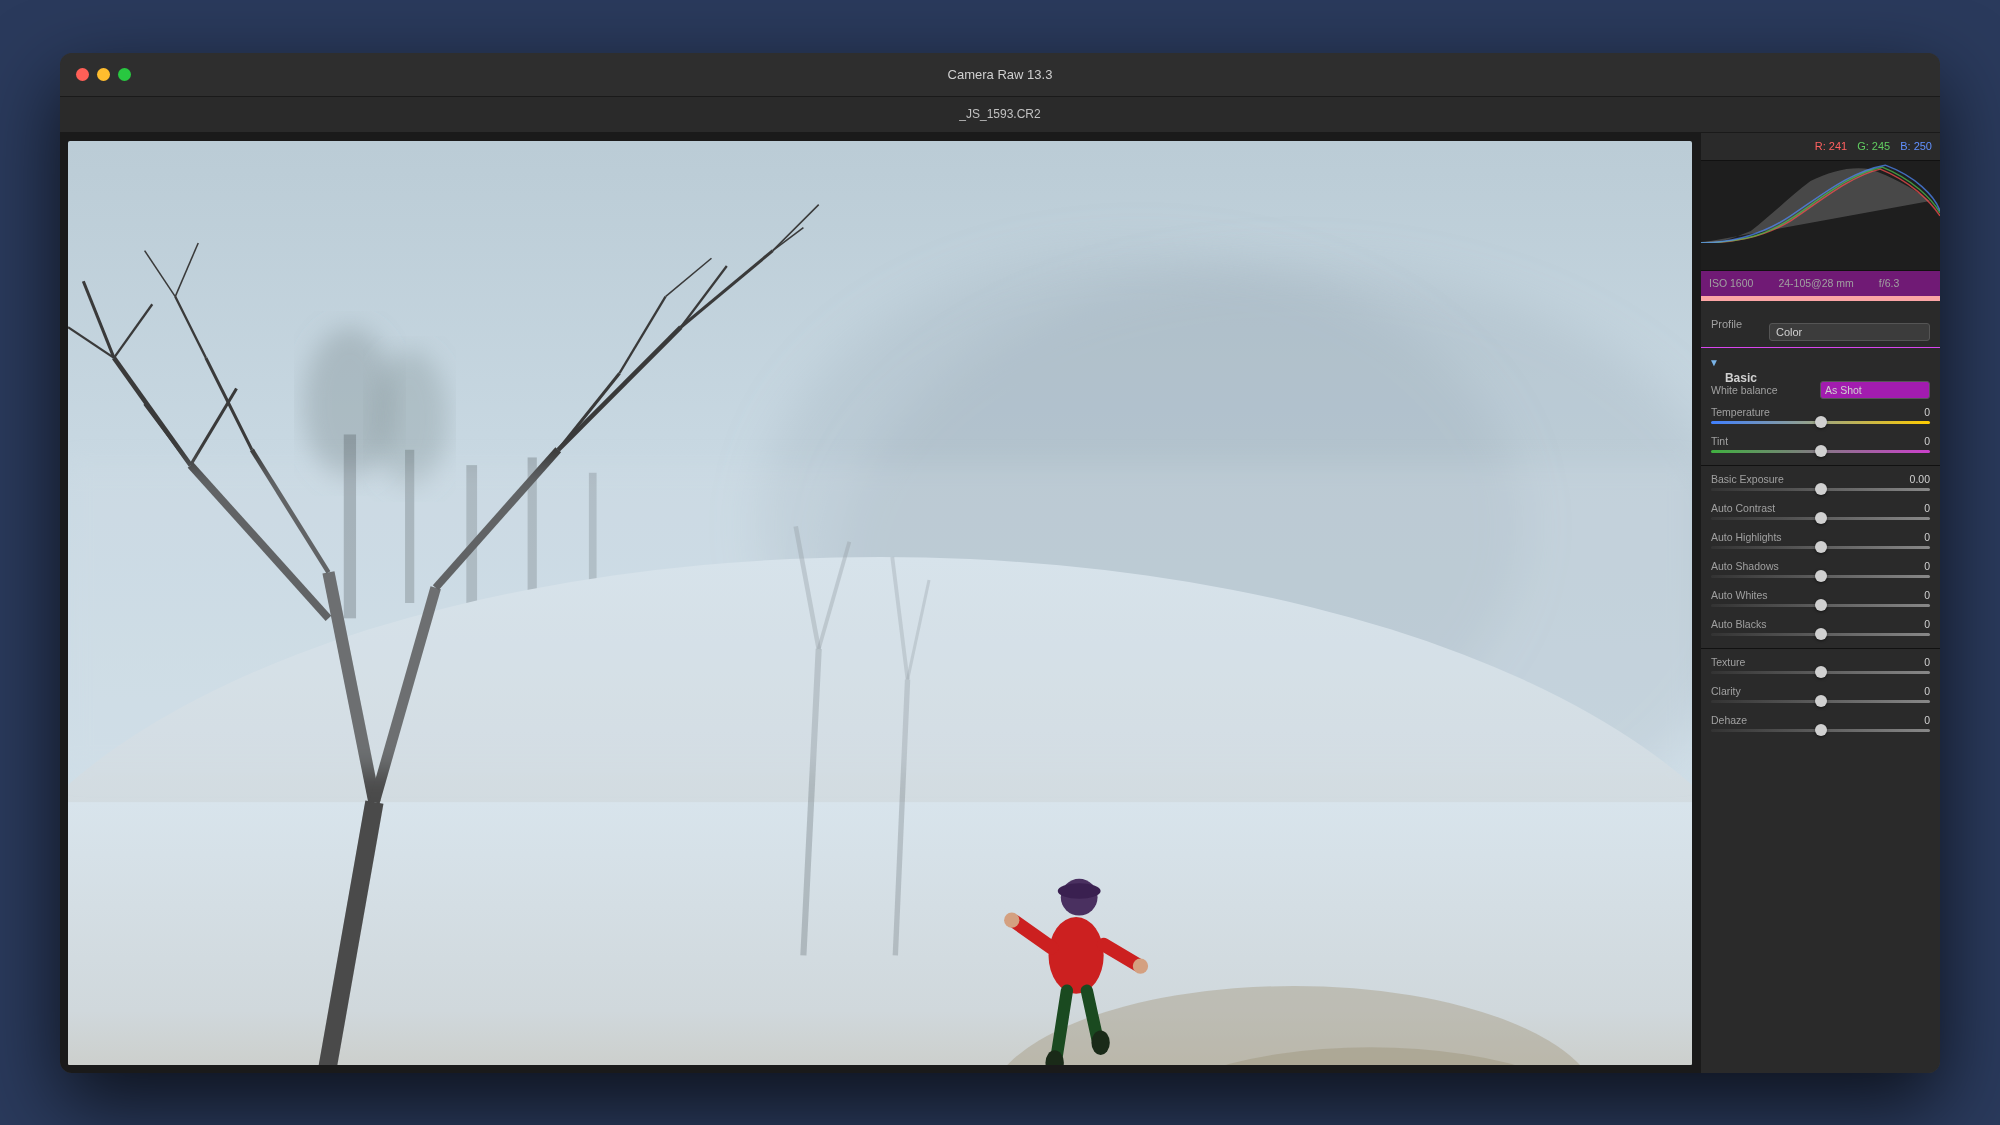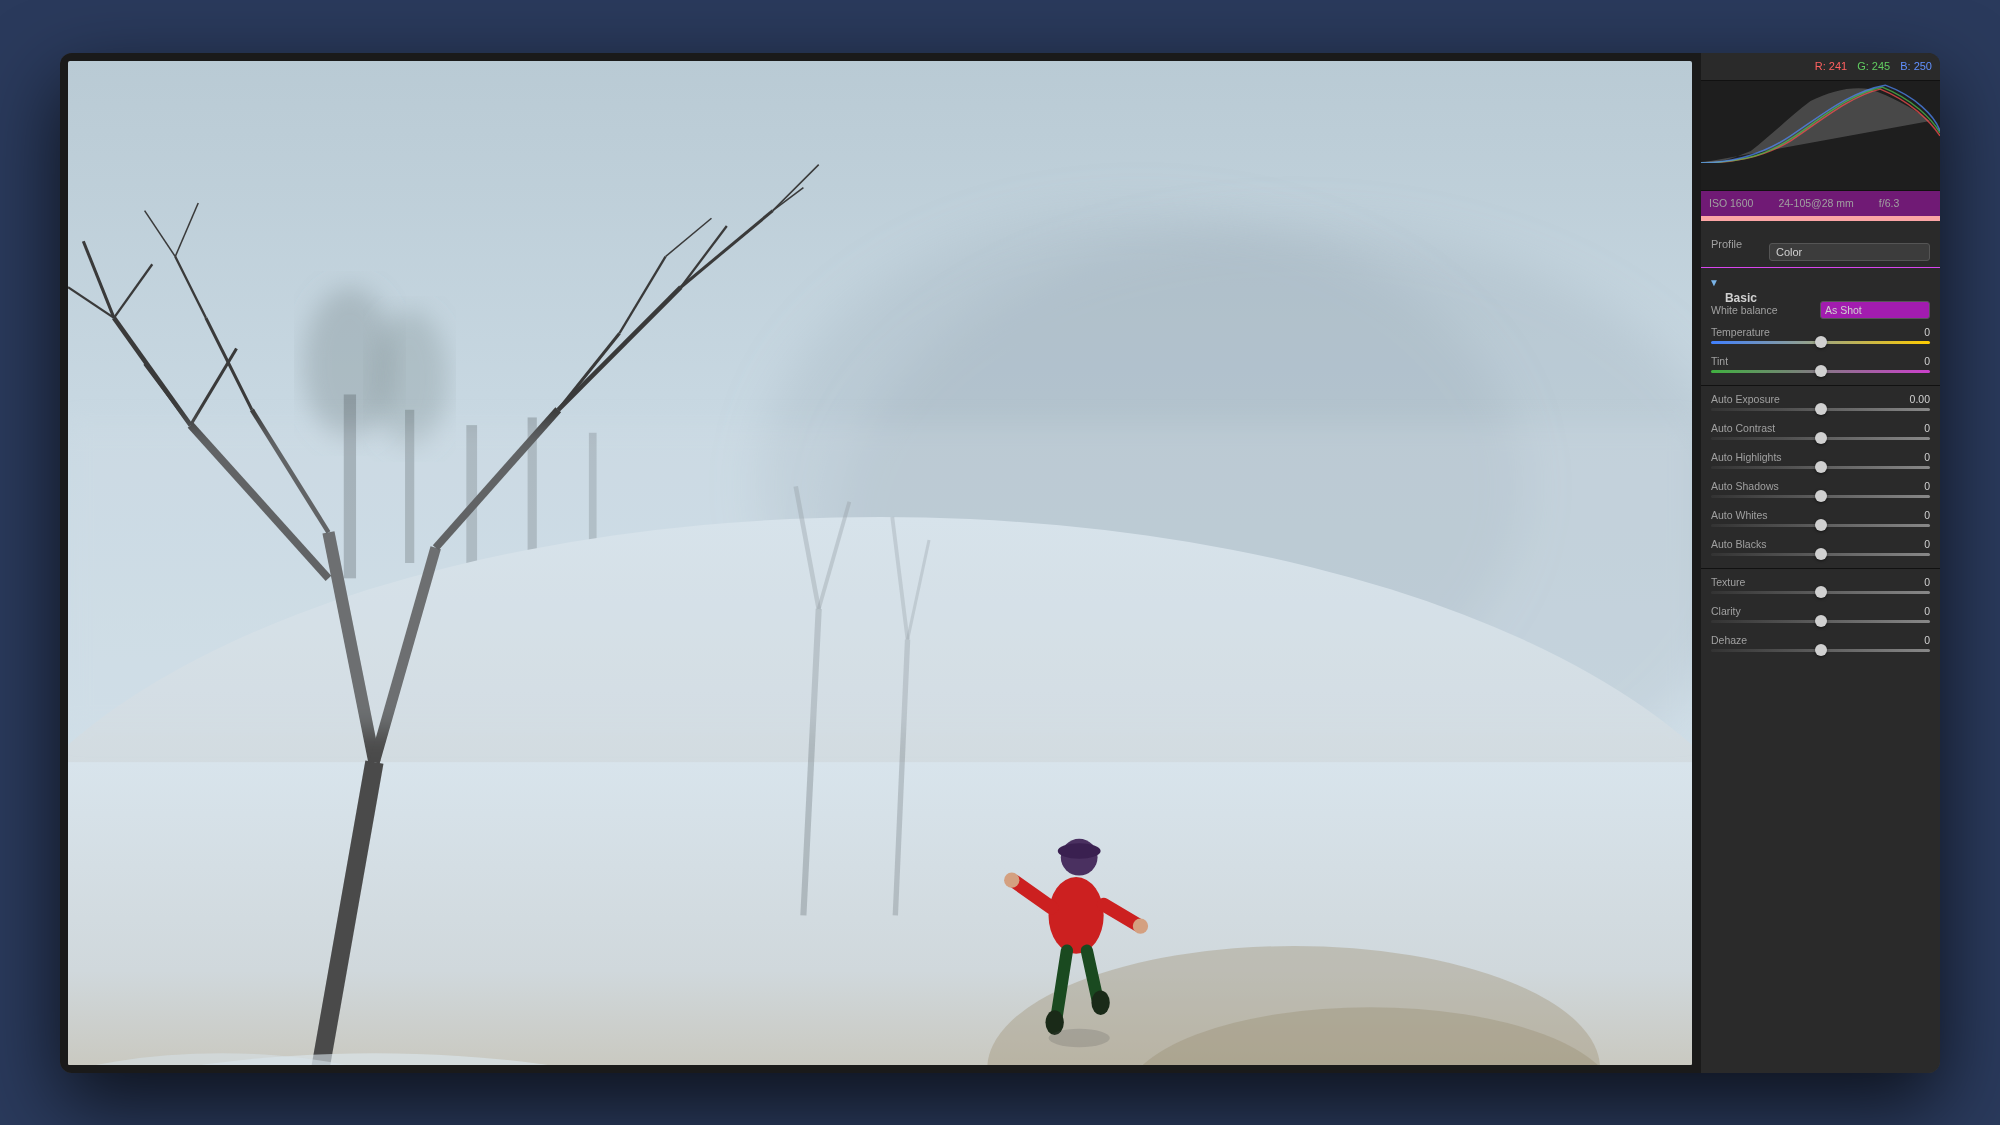--- a/index.html
+++ b/index.html
@@ -356,21 +356,32 @@
     
     .panel-inner {
       padding-bottom: 20px;
     }
   </style>
 </head>
 <body>
 
 <div class="mac-window">
 
-
+  <div class="title-bar">
+    <div class="traffic-lights">
+      <div class="traffic-light tl-close"></div>
+      <div class="traffic-light tl-min"></div>
+      <div class="traffic-light tl-max"></div>
+    </div>
+    <span class="title-bar-text">Camera Raw 13.3</span>
+  </div>
+
+  <div class="filename-bar">
+    <span class="filename-text">_JS_1593.CR2</span>
+  </div>
 
   <div class="main-content">
 
     <div class="photo-area">
       <div class="photo-container">
         
         <svg width="100%" height="100%" viewBox="0 0 1060 940" xmlns="http://www.w3.org/2000/svg" preserveAspectRatio="xMidYMid slice">
           <defs>
             <linearGradient id="skyGrad" x1="0" y1="0" x2="0" y2="1">
               <stop offset="0%" stop-color="#b0c2cc"></stop>
@@ -549,21 +560,21 @@
               </div>
               <div class="slider-track tint-track">
                 <div class="slider-thumb" style="left: 50%;"></div>
               </div>
             </div>
 
             <div class="divider-line"></div>
 
             <div class="slider-row">
               <div class="slider-row-header">
-                <span class="slider-label">Auto Exposure</span>
+                <span class="slider-label">Basic Exposure</span>
                 <span class="slider-value">0.00</span>
               </div>
               <div class="slider-track generic-track">
                 <div class="slider-thumb" style="left: 50%;"></div>
               </div>
             </div>
 
             <div class="slider-row">
               <div class="slider-row-header">
                 <span class="slider-label">Auto Contrast</span>

